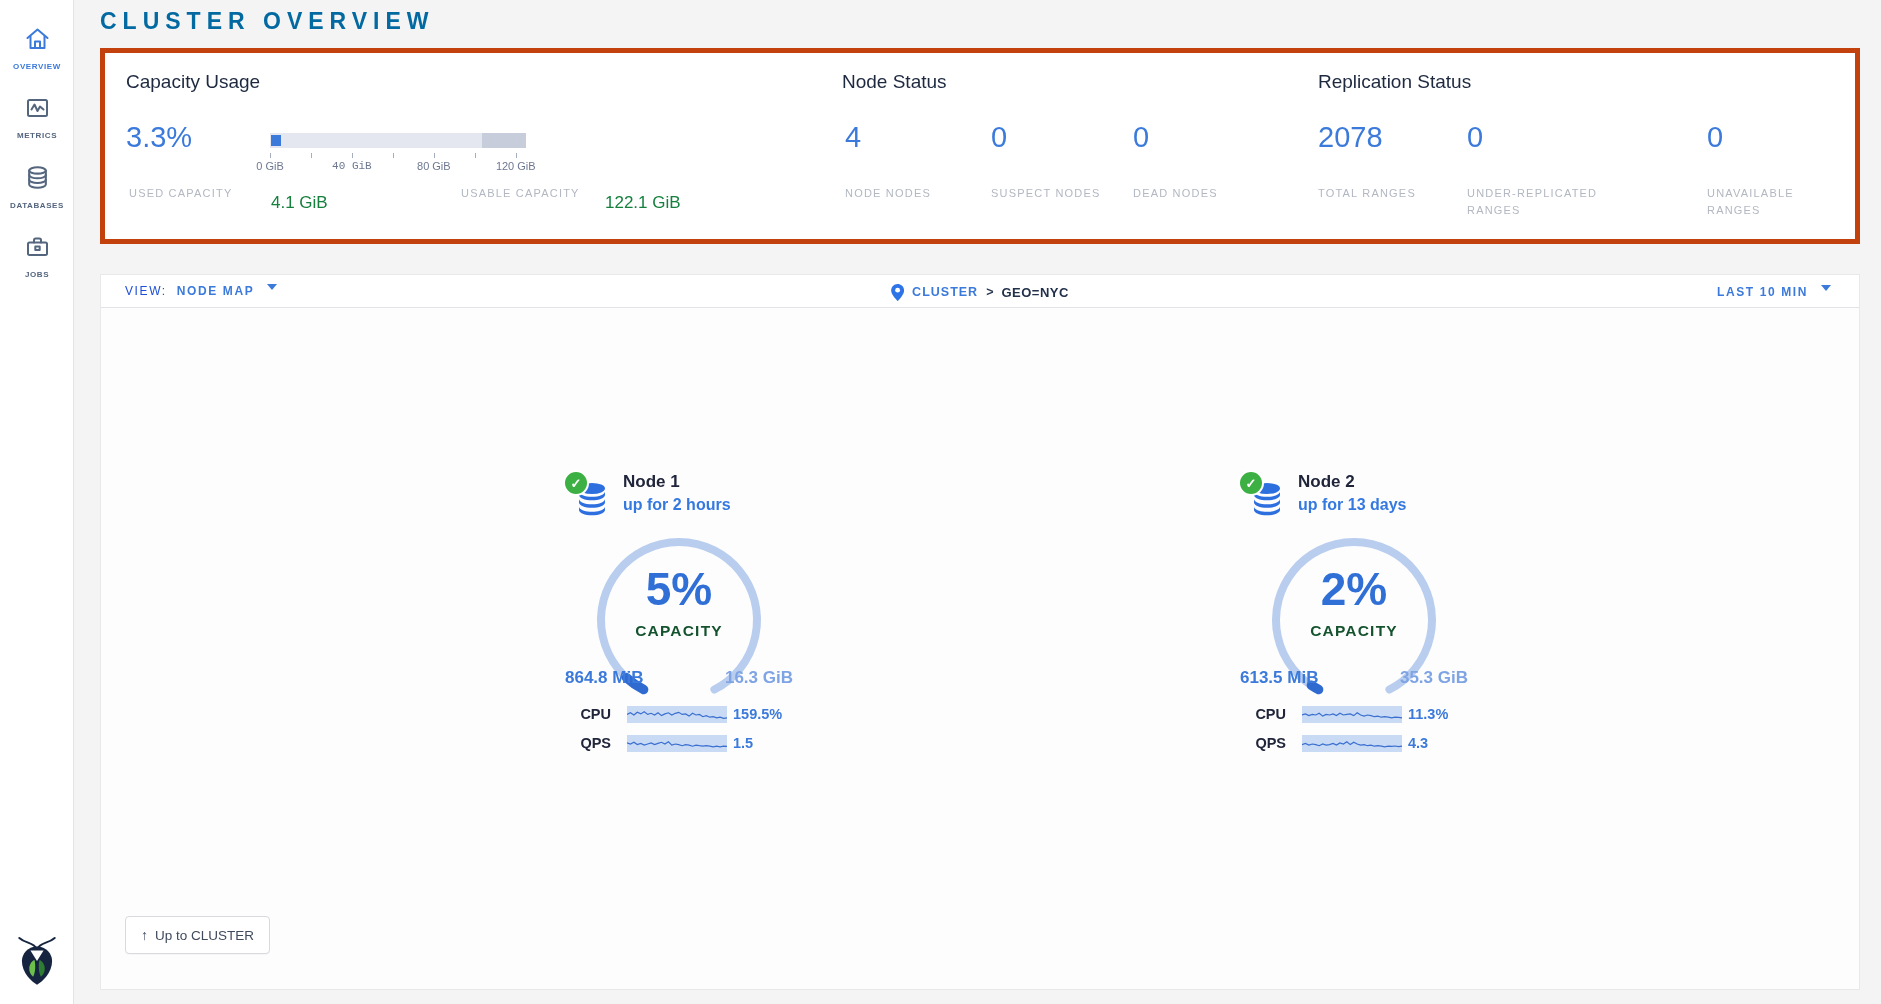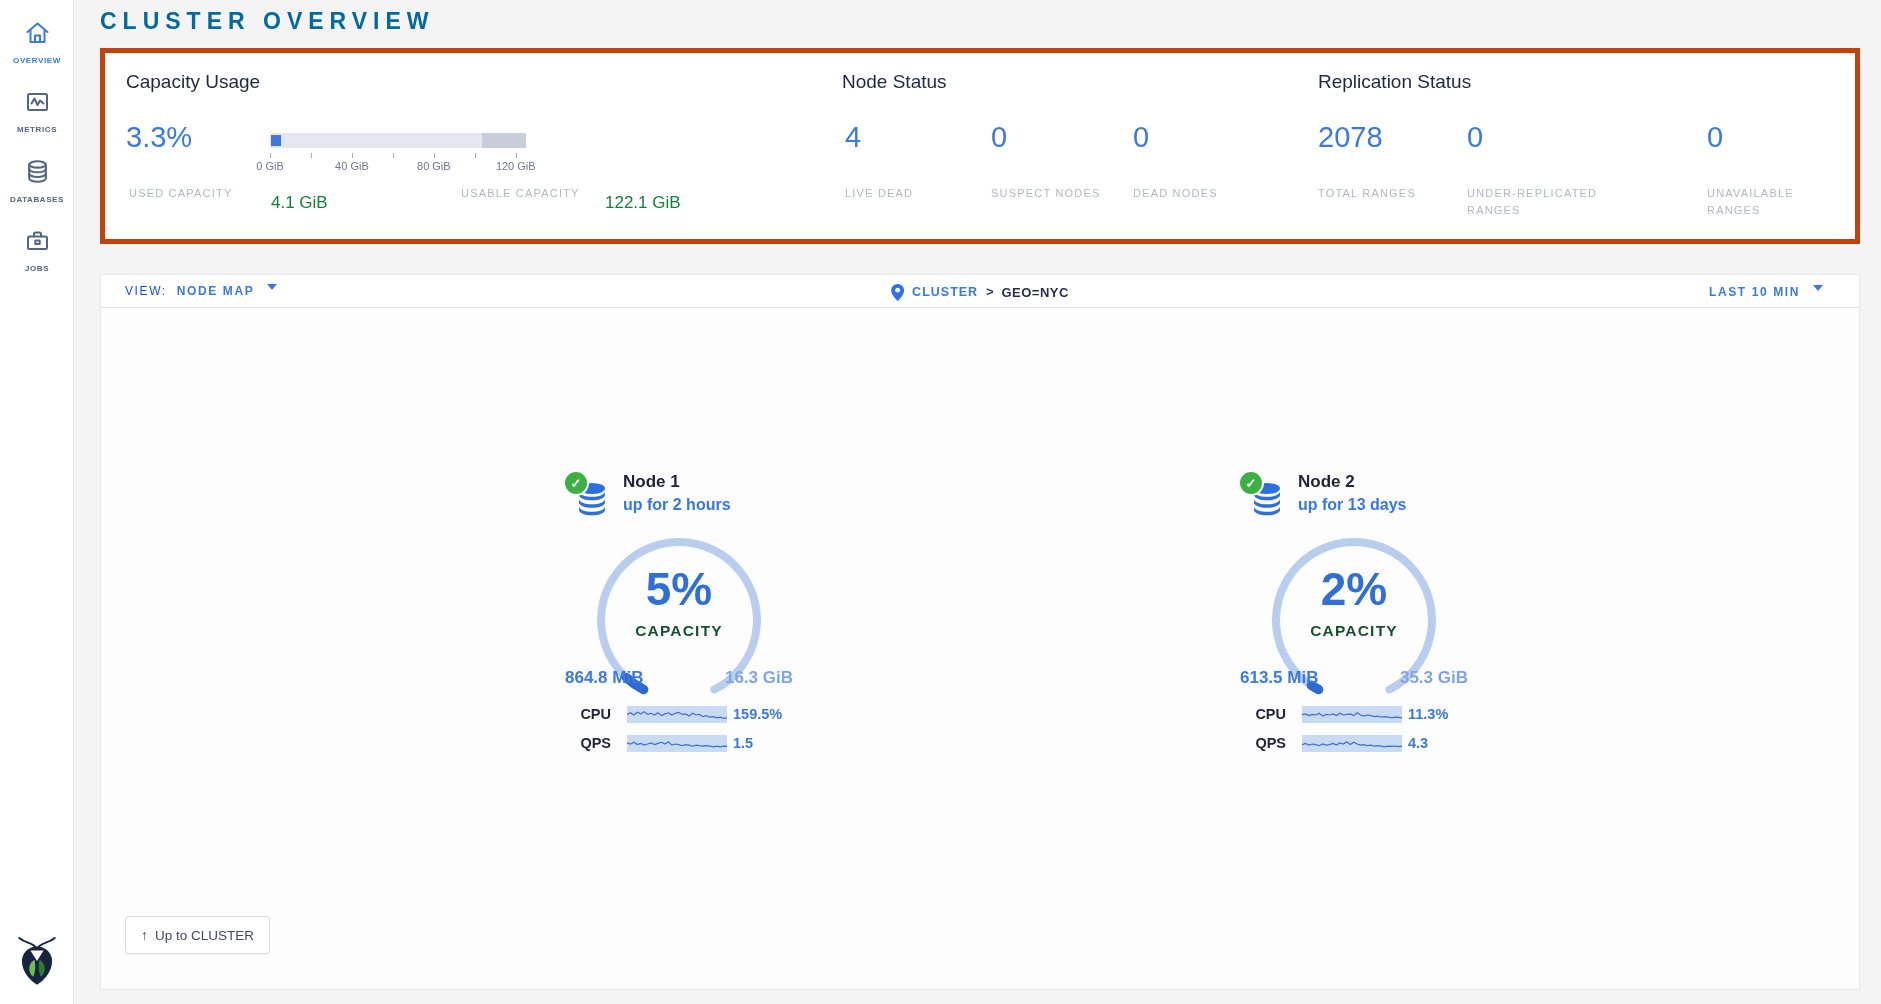--- a/index.html
+++ b/index.html
@@ -14,21 +14,21 @@
   
   .sidebar {
     position:absolute; left:0; top:0; width:74px; height:1004px;
     background:#ffffff; border-right:1px solid #e3e4e8; z-index:5;
   }
   .side-item {
     width:74px; padding-top:10px; margin-top:14px;
     display:flex; flex-direction:column; align-items:center; gap:6px;
     cursor:pointer;
   }
-  .side-item:first-child { margin-top:0; padding-top:20px; }
+  .side-item:first-child { margin-top:0; padding-top:26px; }
   .side-item .lbl {
     font-size:8px; font-weight:700; letter-spacing:0.6px; color:#54657e;
   }
   .side-item.active .lbl { color:#3b7adb; }
   .side-item svg { stroke:#54657e; }
   .side-item.active svg { stroke:#3b7adb; }
   .side-logo { position:absolute; left:16px; bottom:18px; width:42px; height:50px; }
 
   
   .page-title {
@@ -74,21 +74,21 @@
   .dropdown { display:flex; align-items:flex-start; gap:13px; cursor:pointer; }
   .dropdown .dd-text { font-size:12px; font-weight:700; letter-spacing:1.6px; color:#3b7adb; }
   .caret { width:0; height:0; border-left:5px solid transparent; border-right:5px solid transparent; border-top:6px solid #3b7adb; }
   .view-center {
     position:absolute; left:50%; top:0; height:34px; transform:translateX(-50%);
     display:flex; align-items:center; gap:8px;
   }
   .crumb-root { font-size:12.5px; font-weight:700; letter-spacing:1px; color:#3b7adb; cursor:pointer; }
   .crumb-sep  { font-size:12.5px; font-weight:700; color:#2c3a52; }
   .crumb-cur  { font-size:13px;  font-weight:600; letter-spacing:0.5px; color:#22304a; }
-  .view-right { position:absolute; right:36px; top:0; height:34px; display:flex; align-items:center; }
+  .view-right { position:absolute; right:28px; top:0; height:34px; display:flex; align-items:center; }
 
   
   .map-panel {
     position:absolute; left:100px; top:308px; width:1760px; height:682px;
     background:#fdfdfe; border:1px solid #e9e9eb; border-top:none;
   }
   .node-card { position:absolute; top:162px; width:240px; height:300px; cursor:pointer; }
   .node-card.n1 { left:458px; }
   .node-card.n2 { left:1133px; }
   .node-head { position:absolute; left:4px; top:0; display:flex; gap:12px; }
@@ -203,39 +203,39 @@
   <div class="cap-bar-wrap">
     <div class="cap-bar">
       <div class="dark-seg" id="cap-dark" style="width: 43.52px;"></div>
       <div class="used-seg" id="cap-used" style="width: 10.24px;"></div>
     </div>
     <div class="cap-ticks" id="cap-ticks">
         <div class="cap-tick" style="left: 0px;"></div>
         <div class="cap-tick-label" style="left: 0px;">0 GiB</div>
         <div class="cap-tick" style="left: 40.96px;"></div>
         <div class="cap-tick" style="left: 81.92px;"></div>
-        <div class="cap-tick-label" style="left: 81.92px;">40 GiB</div>
+        <div class="cap-tick-label" style="left: 81.92px; font-family: Liberation Mono, monospace;">40 GiB</div>
         <div class="cap-tick" style="left: 122.88px;"></div>
         <div class="cap-tick" style="left: 163.84px;"></div>
         <div class="cap-tick-label" style="left: 163.84px;">80 GiB</div>
         <div class="cap-tick" style="left: 204.8px;"></div>
         <div class="cap-tick" style="left: 245.76px;"></div>
         <div class="cap-tick-label" style="left: 245.76px;">120 GiB</div>
       </div>
   </div>
 
   <div class="cap-label" style="left:24px">USED CAPACITY</div>
   <div class="cap-value" style="left:166px">4.1 GiB</div>
   <div class="cap-label" style="left:356px">USABLE CAPACITY</div>
   <div class="cap-value" style="left:500px">122.1 GiB</div>
 
   <div class="sec-title" style="left:737px">Node Status</div>
   <div class="stat-col" style="left:740px">
     <div class="big-num">4</div>
-    <div class="cap-label" style="width:110px">LIVE DEAD</div>
+    <div class="cap-label" style="width:110px">NODE NODES</div>
   </div>
   <div class="stat-col" style="left:886px">
     <div class="big-num">0</div>
     <div class="cap-label" style="width:110px">SUSPECT NODES</div>
   </div>
   <div class="stat-col" style="left:1028px">
     <div class="big-num">0</div>
     <div class="cap-label" style="width:110px">DEAD NODES</div>
   </div>
 

